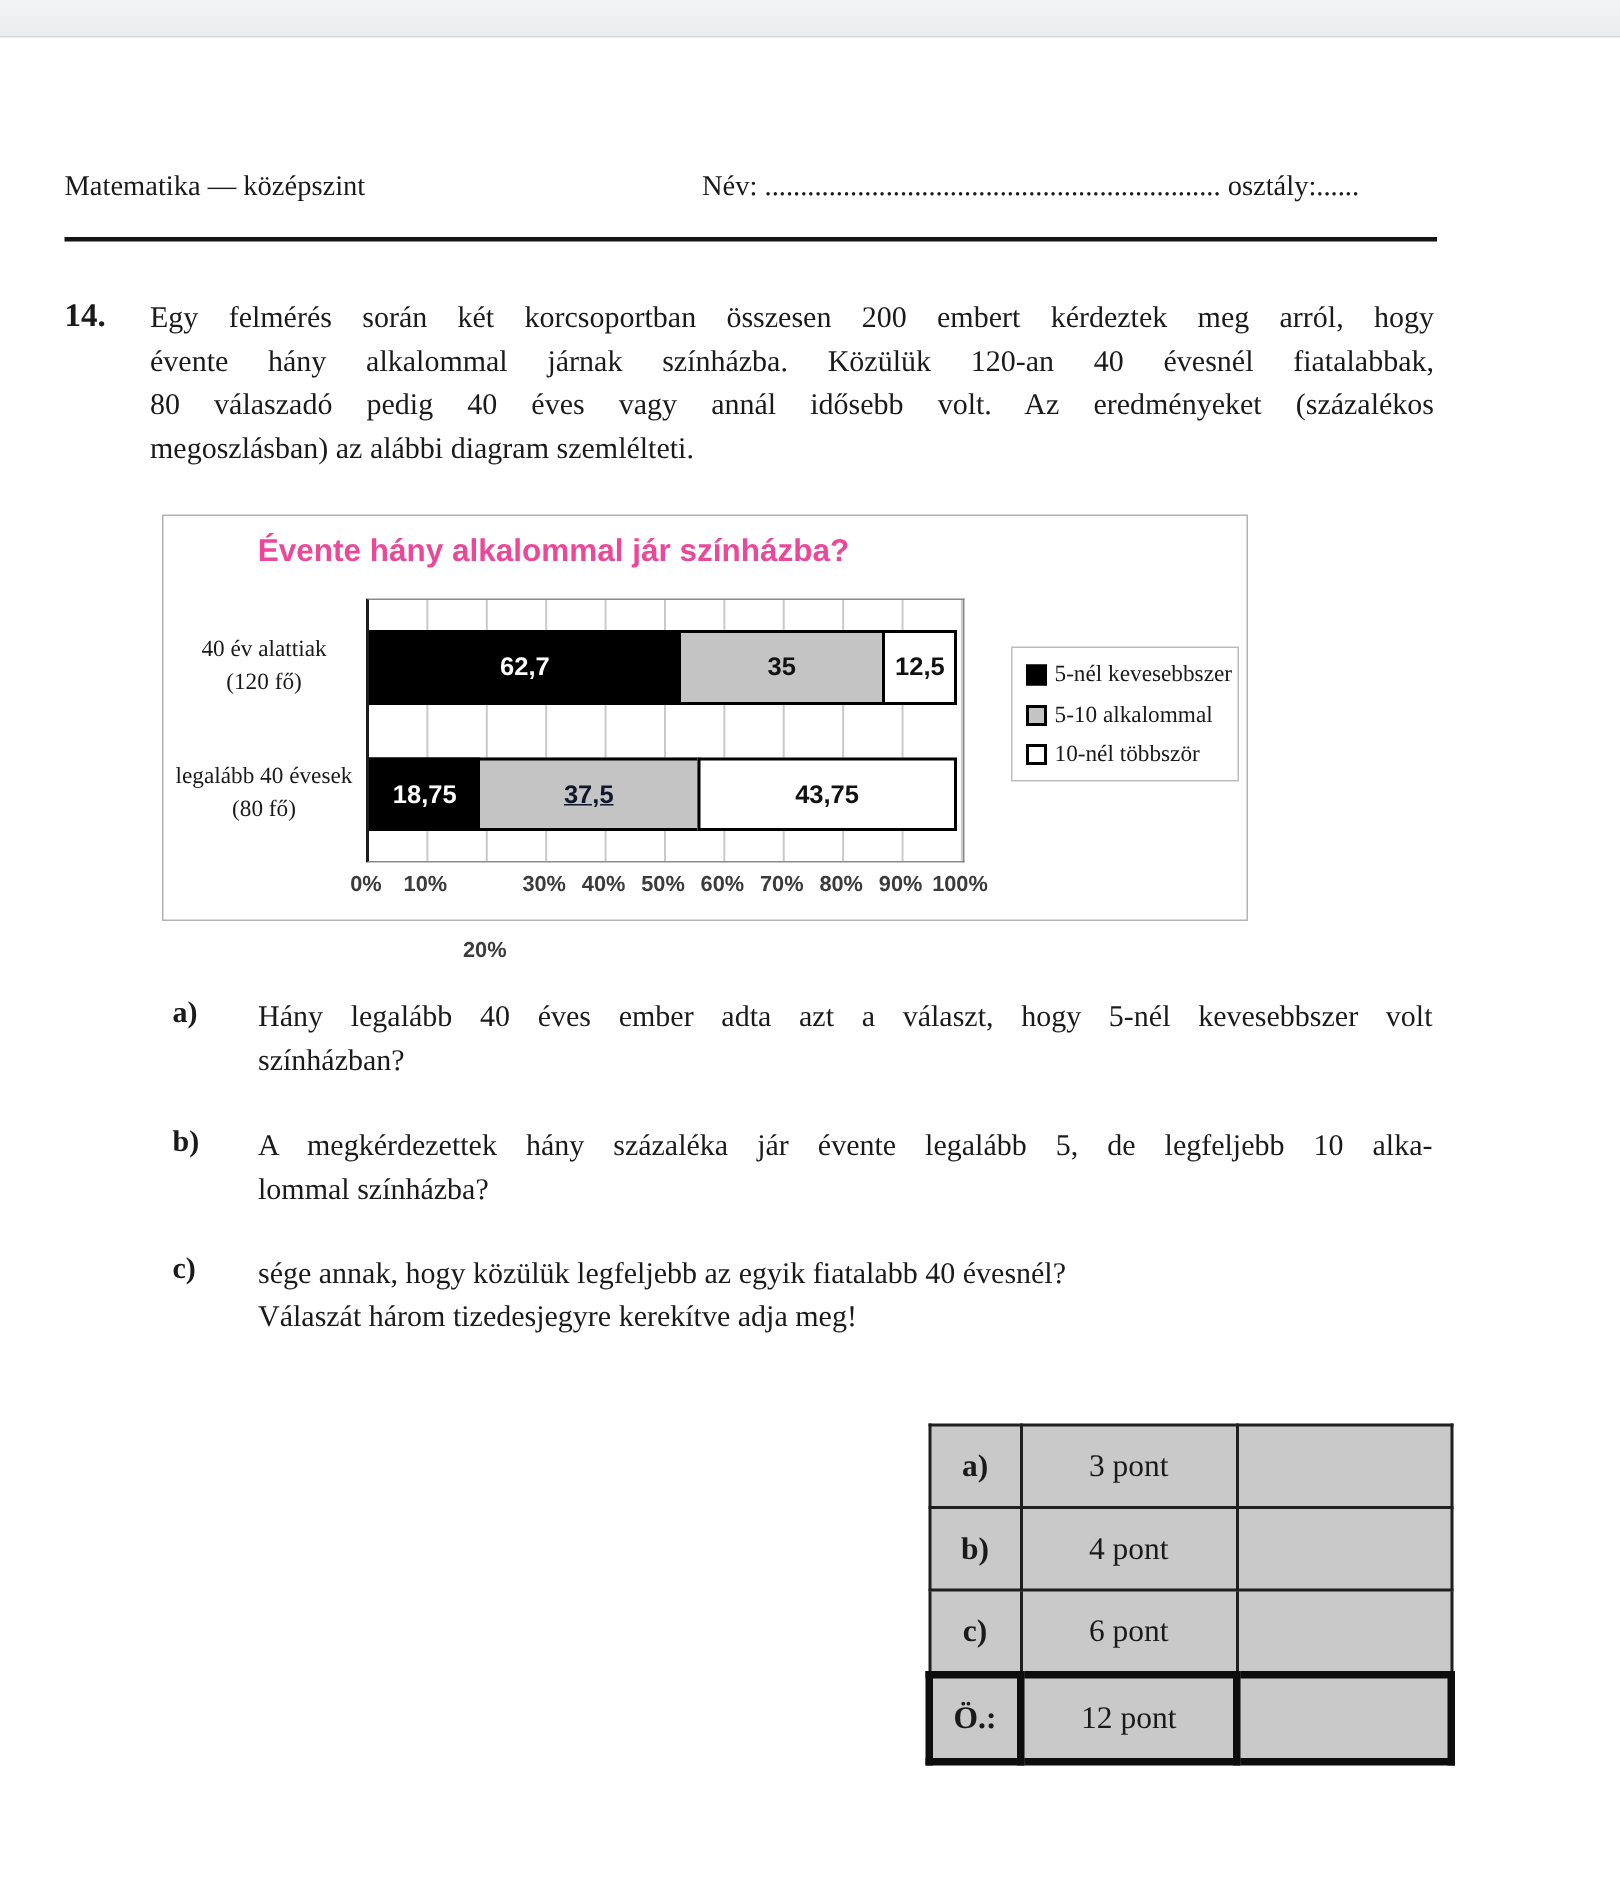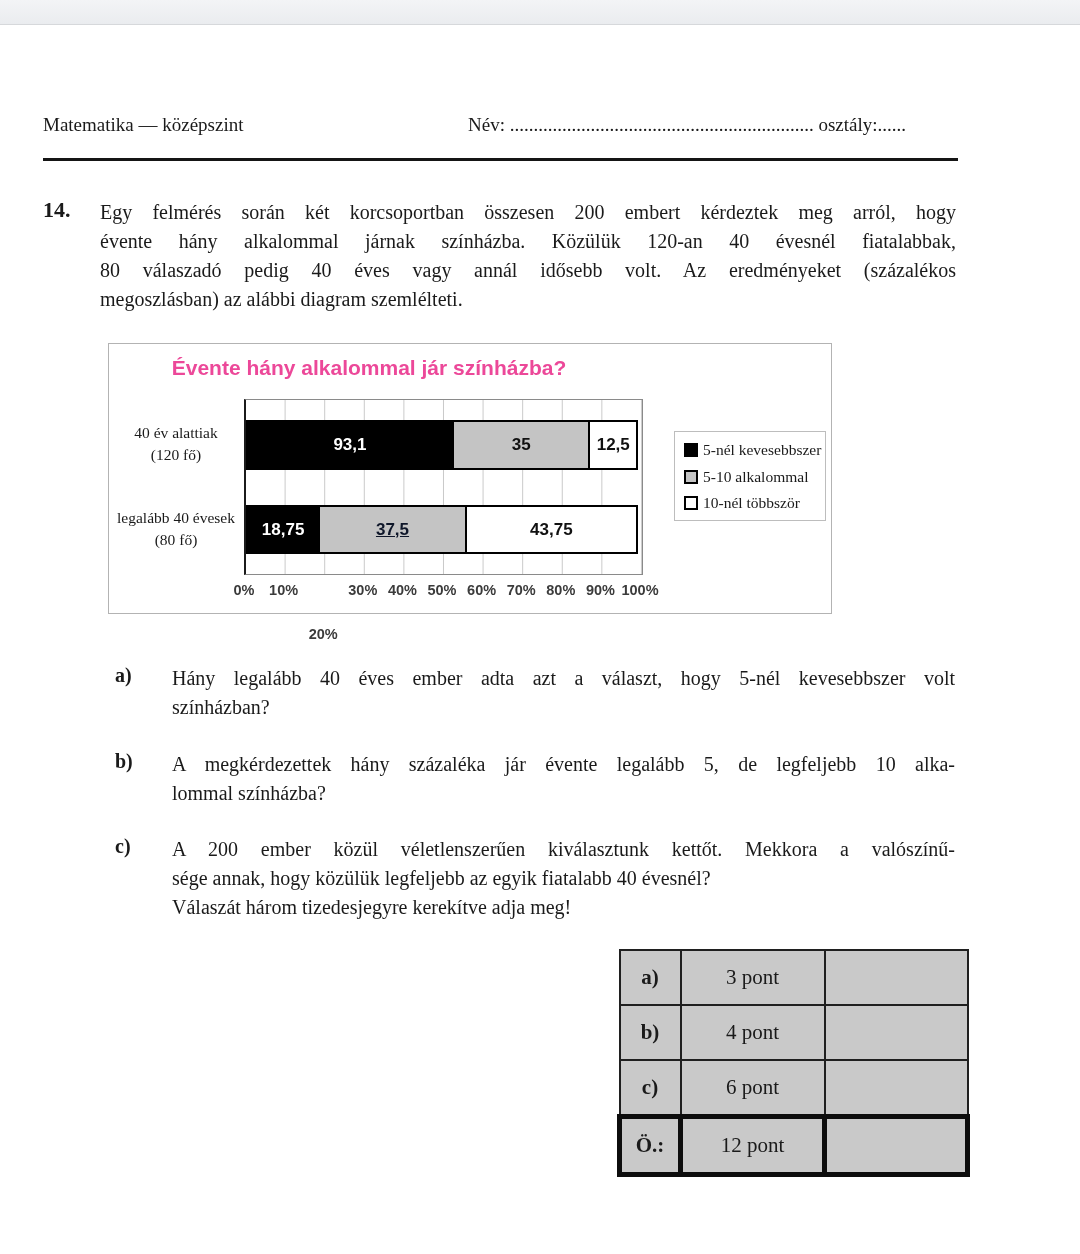--- a/index.html
+++ b/index.html
@@ -83,21 +83,21 @@
         <div>40 év alattiak</div>
         <div>(120 fő)</div>
       </div>
       <div class="cat abs" style="top: 160px; height: 49px; justify-content: center;">
         <div>legalább 40 évesek</div>
         <div>(80 fő)</div>
       </div>
     </div>
   <div id="plot">
       <div class="bar" style="top: 20px; height: 50px;">
-        <div class="seg" style="width: 52.5%; background: rgb(0, 0, 0); color: rgb(255, 255, 255);">93,1</div>
+        <div class="seg" style="width: 52.5%; background: rgb(0, 0, 0); color: rgb(255, 255, 255);">62,7</div>
         <div class="seg" style="width: 35%; background: rgb(196, 196, 196); color: rgb(17, 17, 17);">35</div>
         <div class="seg" style="width: 12.5%; background: rgb(255, 255, 255); color: rgb(17, 17, 17);">12,5</div>
       </div>
       <div class="bar" style="top: 105px; height: 49px;">
         <div class="seg" style="width: 18.75%; background: rgb(0, 0, 0); color: rgb(255, 255, 255);">18,75</div>
         <div class="seg" style="width: 37.5%; background: rgb(196, 196, 196); color: #0f172a; text-decoration: underline;">37,5</div>
         <div class="seg" style="width: 43.75%; background: rgb(255, 255, 255); color: rgb(17, 17, 17);">43,75</div>
       </div>
     </div>
   <div id="ticks">
@@ -136,21 +136,20 @@
 </div>
 
 <div class="abs q-label" id="qb-label">b)</div>
 <div class="abs q-text" id="qb-text">
   <div class="pline just">A megkérdezettek hány százaléka jár évente legalább 5, de legfeljebb 10 alka-</div>
   <div class="pline">lommal színházba?</div>
 </div>
 
 <div class="abs q-label" id="qc-label">c)</div>
 <div class="abs q-text" id="qc-text">
-  <div class="pline just">A 200 ember közül véletlenszerűen kiválasztunk kettőt. Mekkora a valószínű-</div>
   <div class="pline">sége annak, hogy közülük legfeljebb az egyik fiatalabb 40 évesnél?</div>
   <div class="pline">Válaszát három tizedesjegyre kerekítve adja meg!</div>
 </div>
 
 <table class="abs" id="score-table">
   <tbody>
       <tr>
     <td class="lbl">a)</td>
     <td class="pts">3 pont</td>
     <td class="blank"></td>

